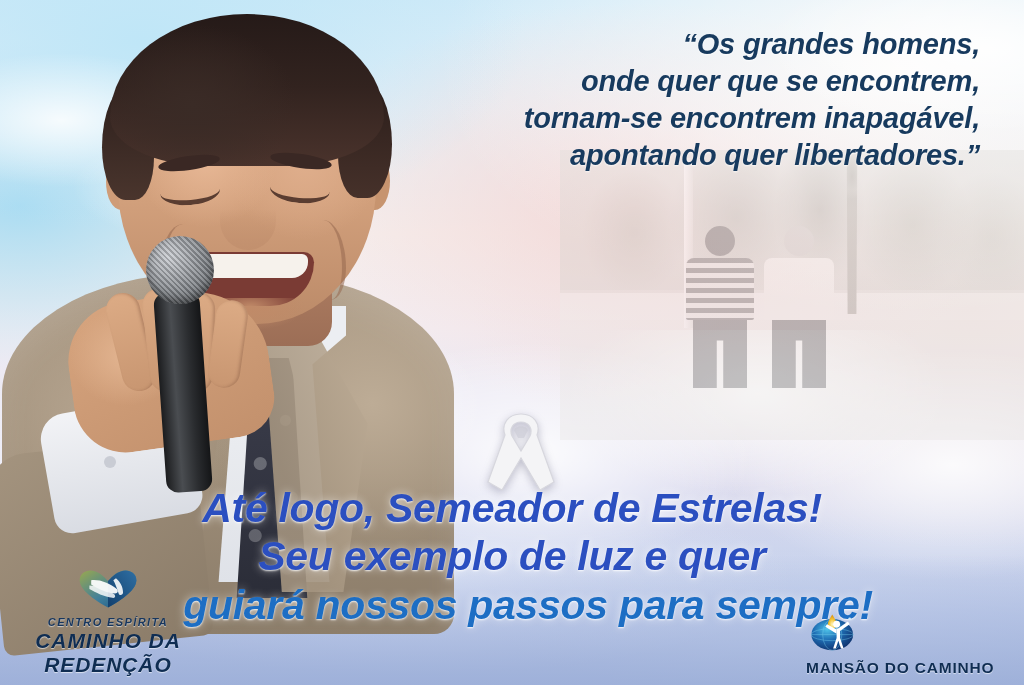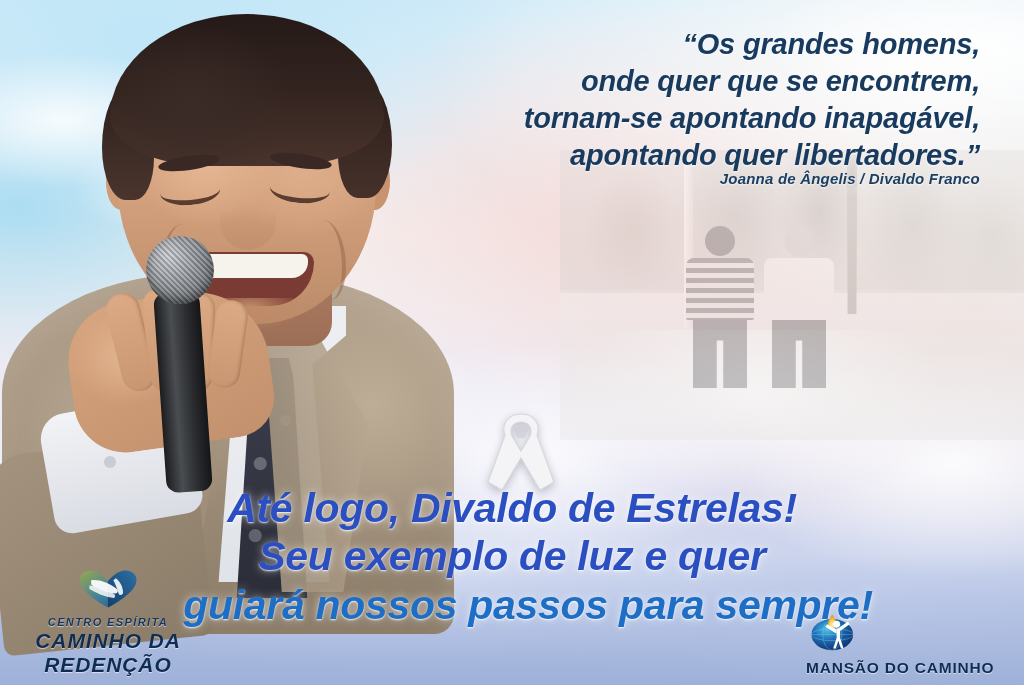--- a/index.html
+++ b/index.html
@@ -458,35 +458,34 @@
     <div class="pt finger f2"></div>
     <div class="pt finger f3"></div>
     <div class="pt finger f4"></div>
     <div class="pt mic-body"></div>
     <div class="pt mic-head"></div>
   </div>
 
   <div class="quote">
     <span class="ln">“Os grandes homens,</span>
     <span class="ln">onde quer que se encontrem,</span>
-    <span class="ln">tornam-se apontando inapagável,</span>
+    <span class="ln">tornam-se encontrem inapagável,</span>
     <span class="ln">apontando quer libertadores.”</span>
   </div>
-  <div class="quote-author">Joanna de Ângelis / Divaldo Franco</div>
 
   <div class="ribbon">
     <svg viewBox="0 0 86 88" width="86" height="88" aria-hidden="true">
       <path d="M43 6 C30 6 23 16 27 27 L10 74 L24 82 L43 50 L62 82 L76 74 L59 27 C63 16 56 6 43 6 Z
                M43 14 C51 14 55 21 52 28 L43 43 L34 28 C31 21 35 14 43 14 Z" fill="#f4f4f6" stroke="#d7d7de" stroke-width="1.2"></path>
       <path d="M36 22 C38 17 48 17 50 22 L46 30 L40 30 Z" fill="#c9c9d2" opacity=".55"></path>
     </svg>
   </div>
 
   <div class="headline">
-    <span class="ln">Até logo, Divaldo de Estrelas!</span>
+    <span class="ln">Até logo, Semeador de Estrelas!</span>
     <span class="ln">Seu exemplo de luz e quer</span>
     <span class="ln">guiará nossos passos para sempre!</span>
   </div>
 
   <div class="logo-left">
     <span class="logo-mark">
       <svg viewBox="0 0 70 44" width="62" height="40" aria-hidden="true">
         <defs>
           <linearGradient id="gHeartL" x1="0" y1="0" x2="1" y2="1">
             <stop offset="0%" stop-color="#9aa84f"></stop>

